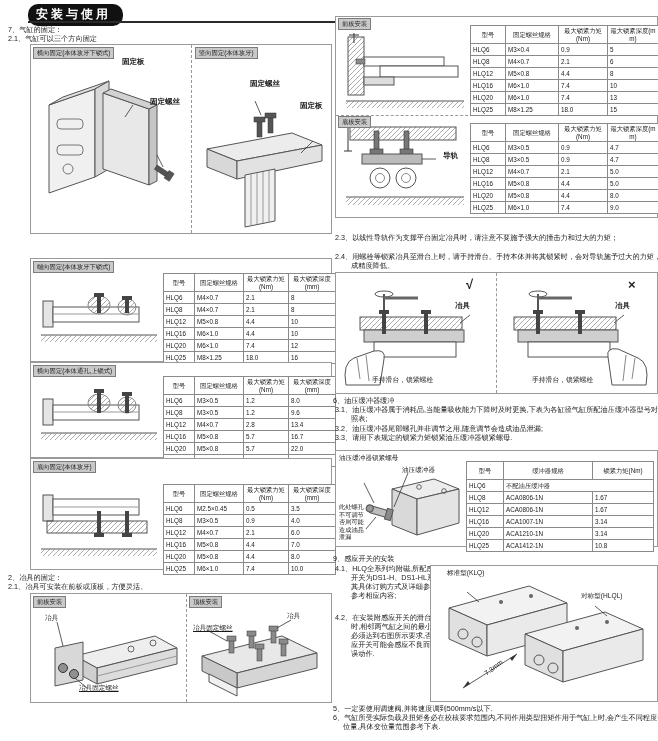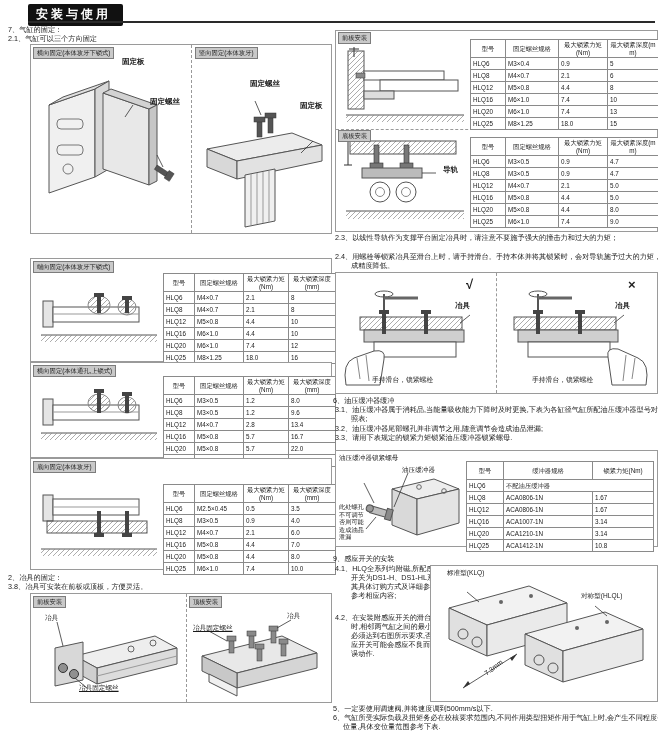--- a/index.html
+++ b/index.html
@@ -1,20 +1,20 @@
 <!DOCTYPE html>
 <html><head>
 <meta charset="utf-8">
 <style>
   html,body{margin:0;padding:0;background:#e9e9e9;}
   .page{position:relative;width:658px;height:741px;background:#ffffff;overflow:hidden;
         font-family:"Liberation Sans",sans-serif;color:#1a1a1a;}
   
   .hdr{position:absolute;left:28px;top:4px;background:#111;color:#fff;font-weight:bold;
-       font-size:12px;letter-spacing:3px;padding:2px 12px 3px 8px;border-radius:2px;}
+       font-size:12px;letter-spacing:3px;padding:2px 12px 3px 8px;border-radius:10px;}
   .hdr-line{position:absolute;left:28px;top:21px;width:627px;height:2px;background:#2a2a2a;}
   
   .txt{position:absolute;font-size:7.2px;line-height:9px;white-space:nowrap;}
   .para{position:absolute;font-size:7.2px;line-height:9px;padding-left:16px;text-indent:-16px;}
   .para10{padding-left:10px;text-indent:-10px;}
   
   .box{position:absolute;border:1px solid #9a9a9a;background:#fff;}
   .vdash{position:absolute;top:0;bottom:0;border-left:1px dashed #999;width:0;}
   .hdash{position:absolute;left:0;right:0;border-top:1px dashed #999;height:0;}
   .tab{position:absolute;background:#c9c9c9;border:1px solid #7c7c7c;color:#1c1c1c;
@@ -298,21 +298,21 @@
             <td>HLQ25</td>
             <td>M6×1.0</td>
             <td>7.4</td>
             <td>10.0</td>
           </tr>
         </tbody>
       </table>
   </div>
 
   <div class="txt" style="left:8px;top:573px">2、冶具的固定：</div>
-  <div class="txt" style="left:8px;top:582px">3.8、冶具可安装在前板或顶板，方便灵活。</div>
+  <div class="txt" style="left:8px;top:582px">2.1、冶具可安装在前板或顶板，方便灵活。</div>
 
   <div class="box" style="left:30px;top:593px;width:300px;height:108px">
     <div class="vdash" style="left:155px"></div>
     <span class="tab" style="left:2px;top:2px">前板安装</span>
     <span class="tab" style="left:158px;top:2px">顶板安装</span>
 
     <svg style="left:4px;top:14px" width="148" height="90" viewBox="0 0 148 90">
       <polygon points="40,48 120,28 142,40 62,60" fill="#eeeeee" stroke="#555"></polygon>
       <polygon points="62,60 142,40 142,56 62,76" fill="#dcdcdc" stroke="#555"></polygon>
       <polygon points="40,48 62,60 62,76 40,64" fill="#cfcfcf" stroke="#555"></polygon>
@@ -346,21 +346,21 @@
       </g>
       <line x1="20" y1="22" x2="40" y2="33" stroke="#333" stroke-width="0.8"></line>
       <line x1="104" y1="12" x2="90" y2="20" stroke="#333" stroke-width="0.8"></line>
       <polygon points="22,66 50,80 50,88 22,74" fill="#f0f0f0" stroke="#555"></polygon>
     </svg>
     <span class="slabel underl" style="left:162px;top:30px">冶具固定螺丝</span>
     <span class="slabel" style="left:256px;top:18px">冶具</span>
   </div>
 
 
-  <div class="box" style="left:335px;top:30px;width:321px;height:200px">
+  <div class="box" style="left:335px;top:16px;width:321px;height:200px">
     <div class="hdash" style="top:98px"></div>
     <span class="tab" style="left:2px;top:1px">前板安装</span>
     <span class="tab" style="left:2px;top:99px">底板安装</span>
 
     <svg style="left:6px;top:16px" width="126" height="80" viewBox="0 0 126 80">
       <rect x="6" y="4" width="16" height="58" fill="url(#hatch)" stroke="#555"></rect>
       <line x1="12" y1="0" x2="12" y2="10" stroke="#333"></line>
       <line x1="7" y1="2" x2="17" y2="2" stroke="#333"></line>
       <rect x="22" y="24" width="80" height="9" fill="#fff" stroke="#555"></rect>
       <rect x="38" y="33" width="78" height="11" fill="#fff" stroke="#555"></rect>

